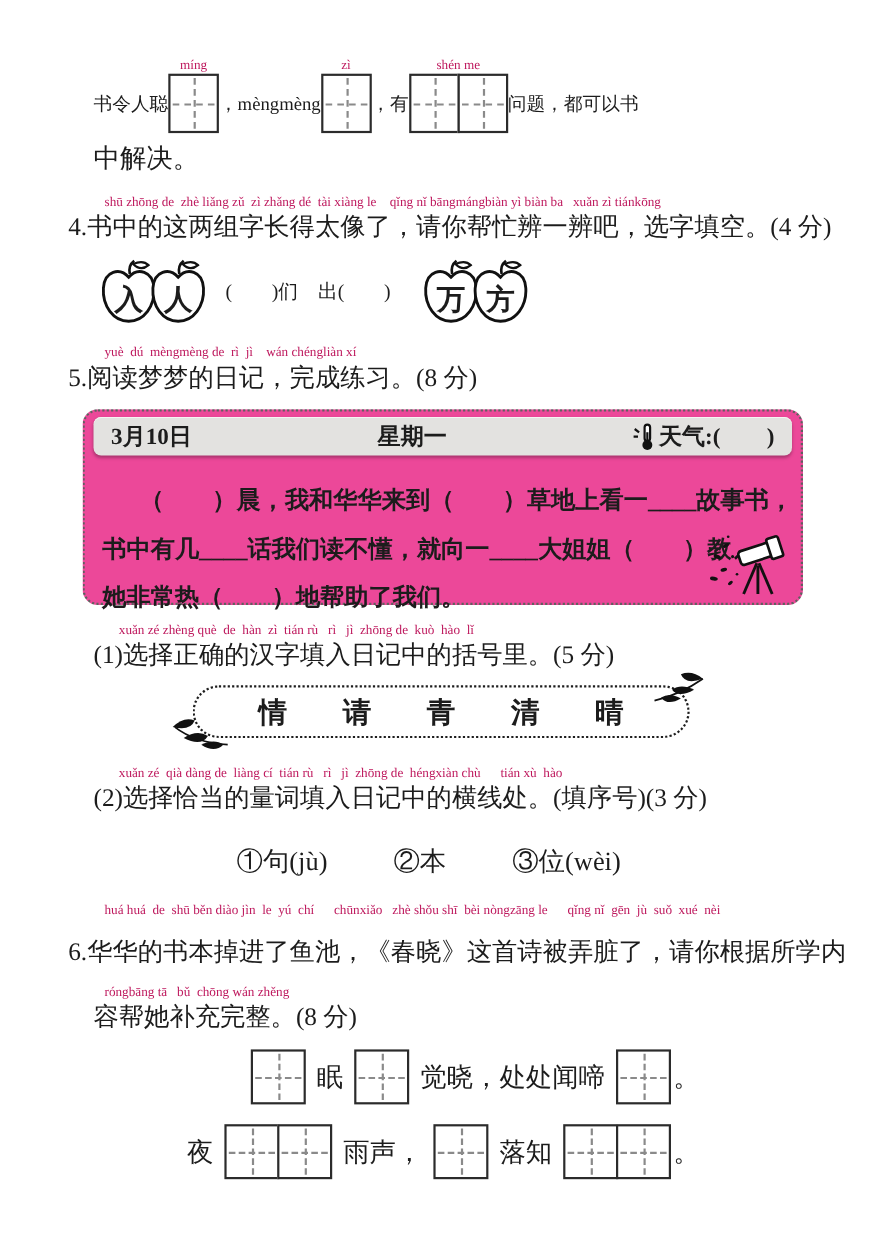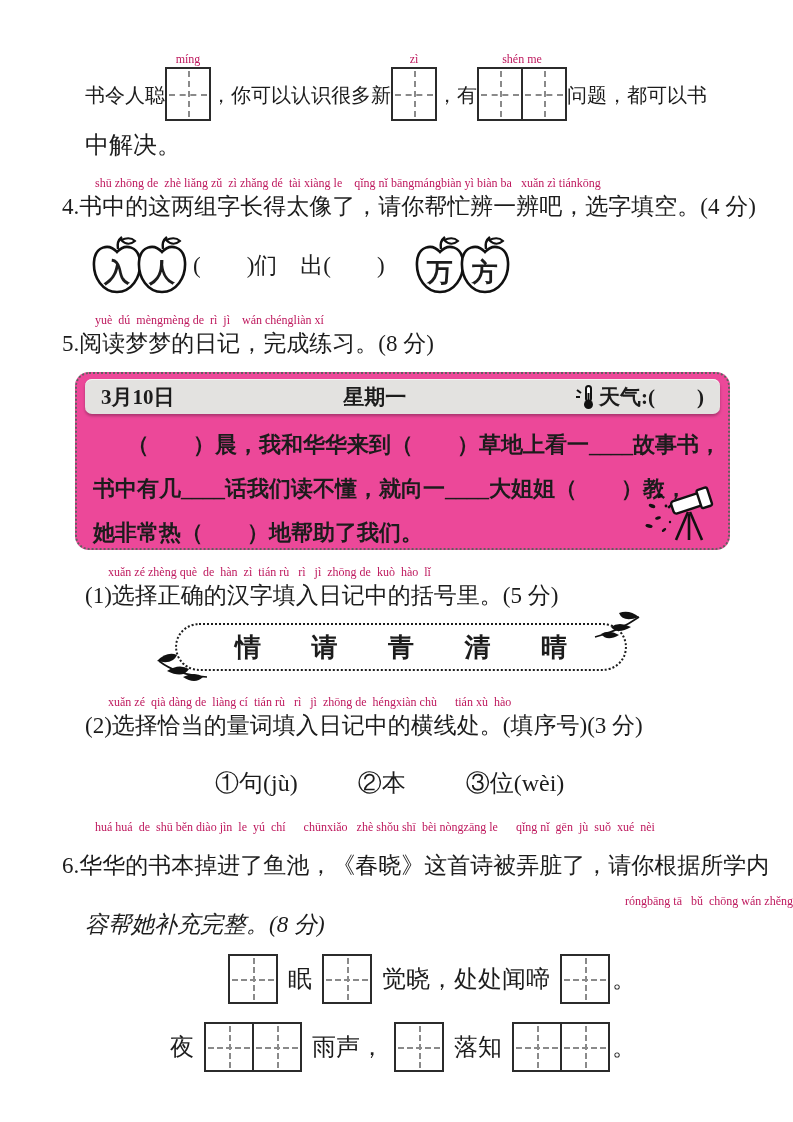--- a/index.html
+++ b/index.html
@@ -28,56 +28,56 @@
   }
   .wbox::before{content:"";position:absolute;top:2px;bottom:2px;left:50%;width:0;border-left:2px dashed #8a8a8a;}
   .wbox::after{content:"";position:absolute;left:2px;right:2px;top:50%;height:0;border-top:2px dashed #8a8a8a;}
   .wbox.sq{width:50px;height:50px;}
   .dbox{display:inline-flex;flex:none;}
   .dbox .wbox + .wbox{margin-left:-2px;}
   .pybox{display:inline-flex;flex-direction:column;align-items:center;flex:none;}
 
   
   .intro-row{margin:52px 40px 0 85px;display:flex;align-items:flex-end;}
-  .intro-row .txt{font-size:20px;line-height:30px;padding-bottom:11px;white-space:pre;}
+  .intro-row .txt{font-size:17px;line-height:30px;padding-bottom:11px;white-space:pre;}
   .intro-line2{margin:9px 0 0 85px;font-size:24px;}
 
   
   .q4-py{margin:16px 0 0 95px;}
   .q4-text{margin:1px 0 0 62px;}
 
   
   .apples-row{margin:13px 0 0 90px;display:flex;align-items:center;}
   .apple{position:relative;display:inline-block;width:54px;height:60px;flex:none;}
   .apple + .apple{margin-left:-9px;}
   .apple svg{position:absolute;left:0;top:0;}
   .apple-char{
     position:absolute;left:0;right:0;top:24px;text-align:center;
     font-size:26px;font-weight:bold;line-height:28px;
   }
-  .apple-after{font-size:23px;white-space:pre;margin-left:4px;}
+  .apple-after{font-size:18px;white-space:pre;margin-left:16px;}
   .apple-group{display:flex;align-items:center;}
   .apple-group.g2{margin-left:28px;}
 
   
   .q5-py{margin:18px 0 0 95px;}
   .q5-text{margin:1px 0 0 62px;}
   .diary{
     position:relative;margin:13px 0 0 75px;width:655px;height:178px;
     border:2px dotted #606060;border-radius:14px;box-sizing:border-box;
     padding:5px 8px 0 8px;background:#ec4899;
   }
   .diary-header{
     height:35px;background:#e3e2e0;border-radius:7px;
     box-shadow:0 2px 3px rgba(0,0,0,.28), inset 0 1px 0 #f5f5f3;
     display:flex;align-items:center;justify-content:space-between;
     padding:0 16px;font-weight:bold;font-size:21px;
   }
   .diary-weather{display:flex;align-items:center;gap:2px;font-weight:bold;}
-  .diary-body{padding:9px 6px 0 8px;font-weight:bold;font-size:22px;line-height:44px;}
+  .diary-body{padding:19px 6px 0 8px;font-weight:bold;font-size:22px;line-height:44px;}
   .diary-line{white-space:pre;}
   .diary-line.indent{text-indent:34px;}
   .telescope{position:absolute;right:6px;bottom:4px;}
 
   
   .s1-py{margin:15px 0 0 108px;}
   .s1-text{margin:1px 0 0 85px;}
   .char-bank{
     position:relative;margin:12px 0 0 175px;width:452px;height:48px;
     border:2px dotted #1d1d1d;border-radius:26px;box-sizing:border-box;
@@ -86,42 +86,42 @@
   }
   .leaf-bl{position:absolute;left:-22px;bottom:-14px;}
   .leaf-tr{position:absolute;right:-16px;top:-14px;}
   .s2-py{margin:24px 0 0 108px;}
   .s2-text{margin:1px 0 0 85px;}
   .options-row{margin:26px 0 0 215px;display:flex;gap:60px;font-size:24px;}
 
   
   .q6-py1{margin:21px 0 16px 95px;}
   .q6-text1{margin:1px 0 0 62px;}
-  .q6-py2{margin:13px 0 0 95px;text-align:right;}
-  .q6-text2{margin:1px 0 2px 85px;font-style:italic;}
+  .q6-py2{margin:13px 0 0 95px;}
+  .q6-text2{margin:1px 0 2px 85px;}
   .poem-line{display:flex;align-items:center;font-size:24px;}
   .poem-line .pt{white-space:pre;margin:0 10px;}
   .poem-line .period{margin-left:2px;}
   .poem1{margin:14px 0 0 228px;}
   .poem2{margin:18px 0 0 160px;}
 
   svg{display:block;}
 </style>
 </head>
 <body>
 
 <div class="page">
 
   <div class="intro-row">
     <span class="txt">书令人聪</span>
     <span class="pybox">
       <span class="py">míng</span>
       <span class="wbox"></span>
     </span>
-    <span class="txt">，你可以认识很多新</span>
+    <span class="txt">，mèngmèng</span>
     <span class="pybox">
       <span class="py">zì</span>
       <span class="wbox"></span>
     </span>
     <span class="txt">，有</span>
     <span class="pybox">
       <span class="py">shén me</span>
       <span class="dbox">
         <span class="wbox"></span>
         <span class="wbox"></span>

